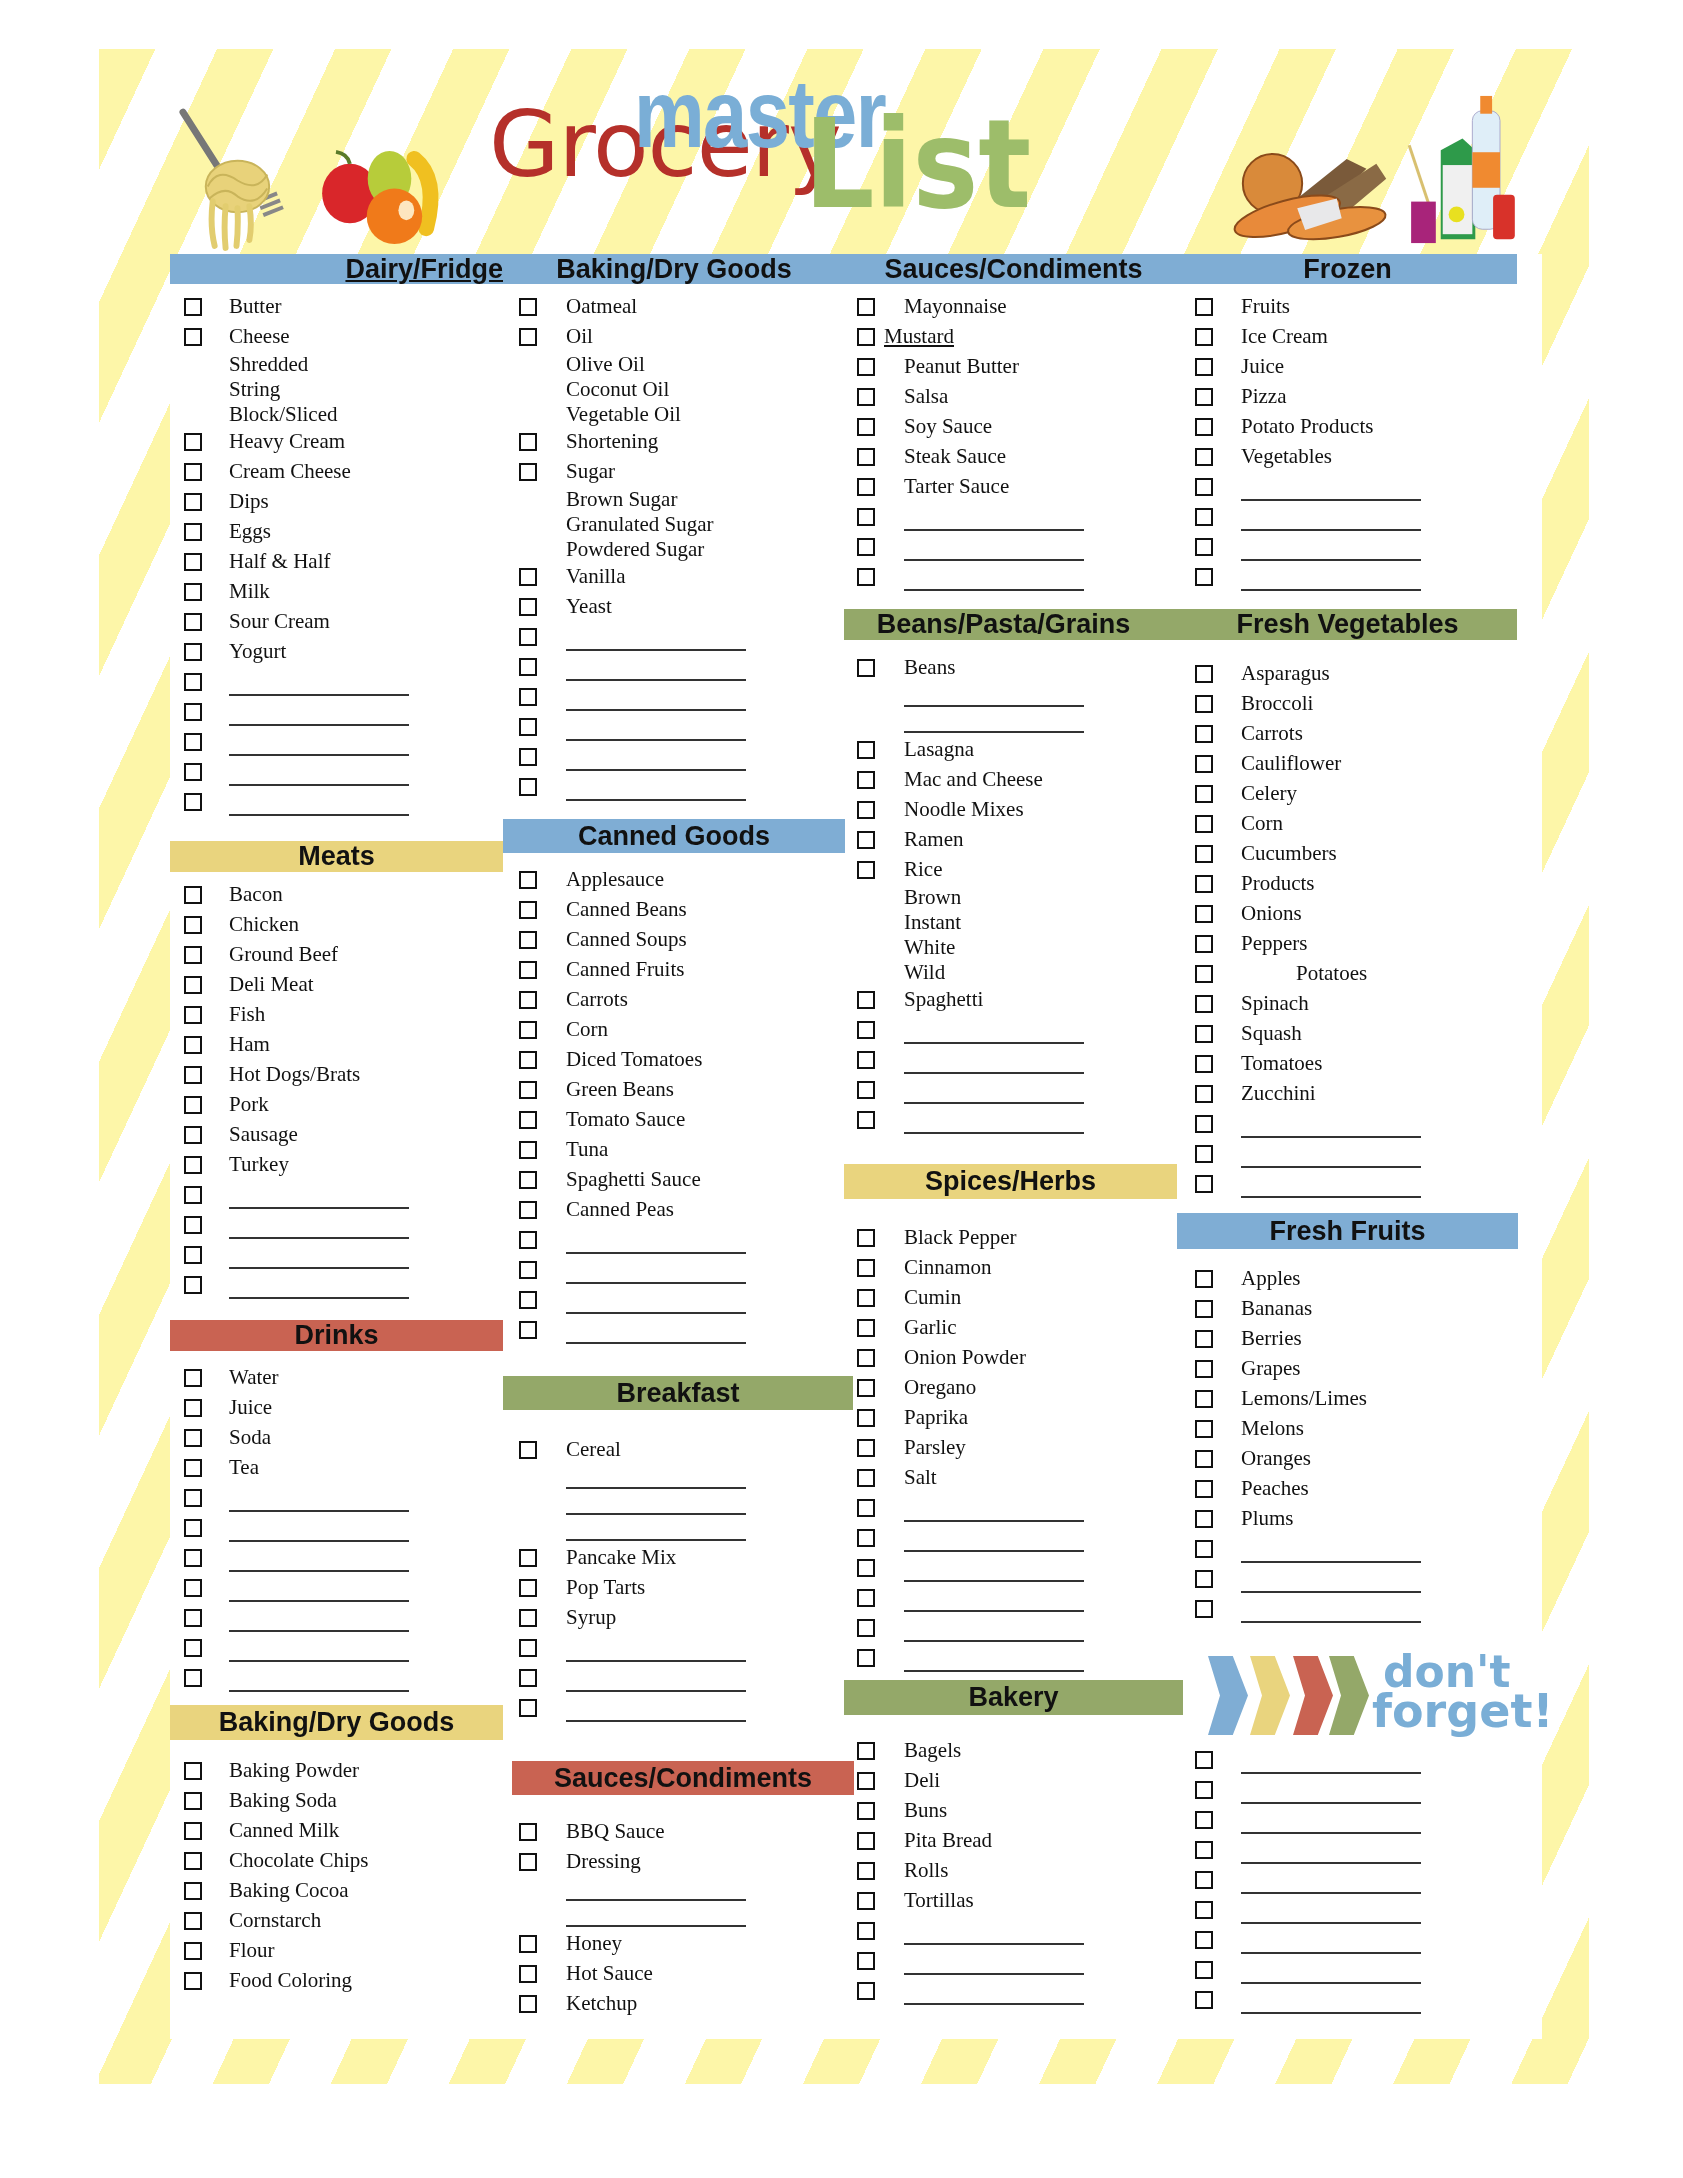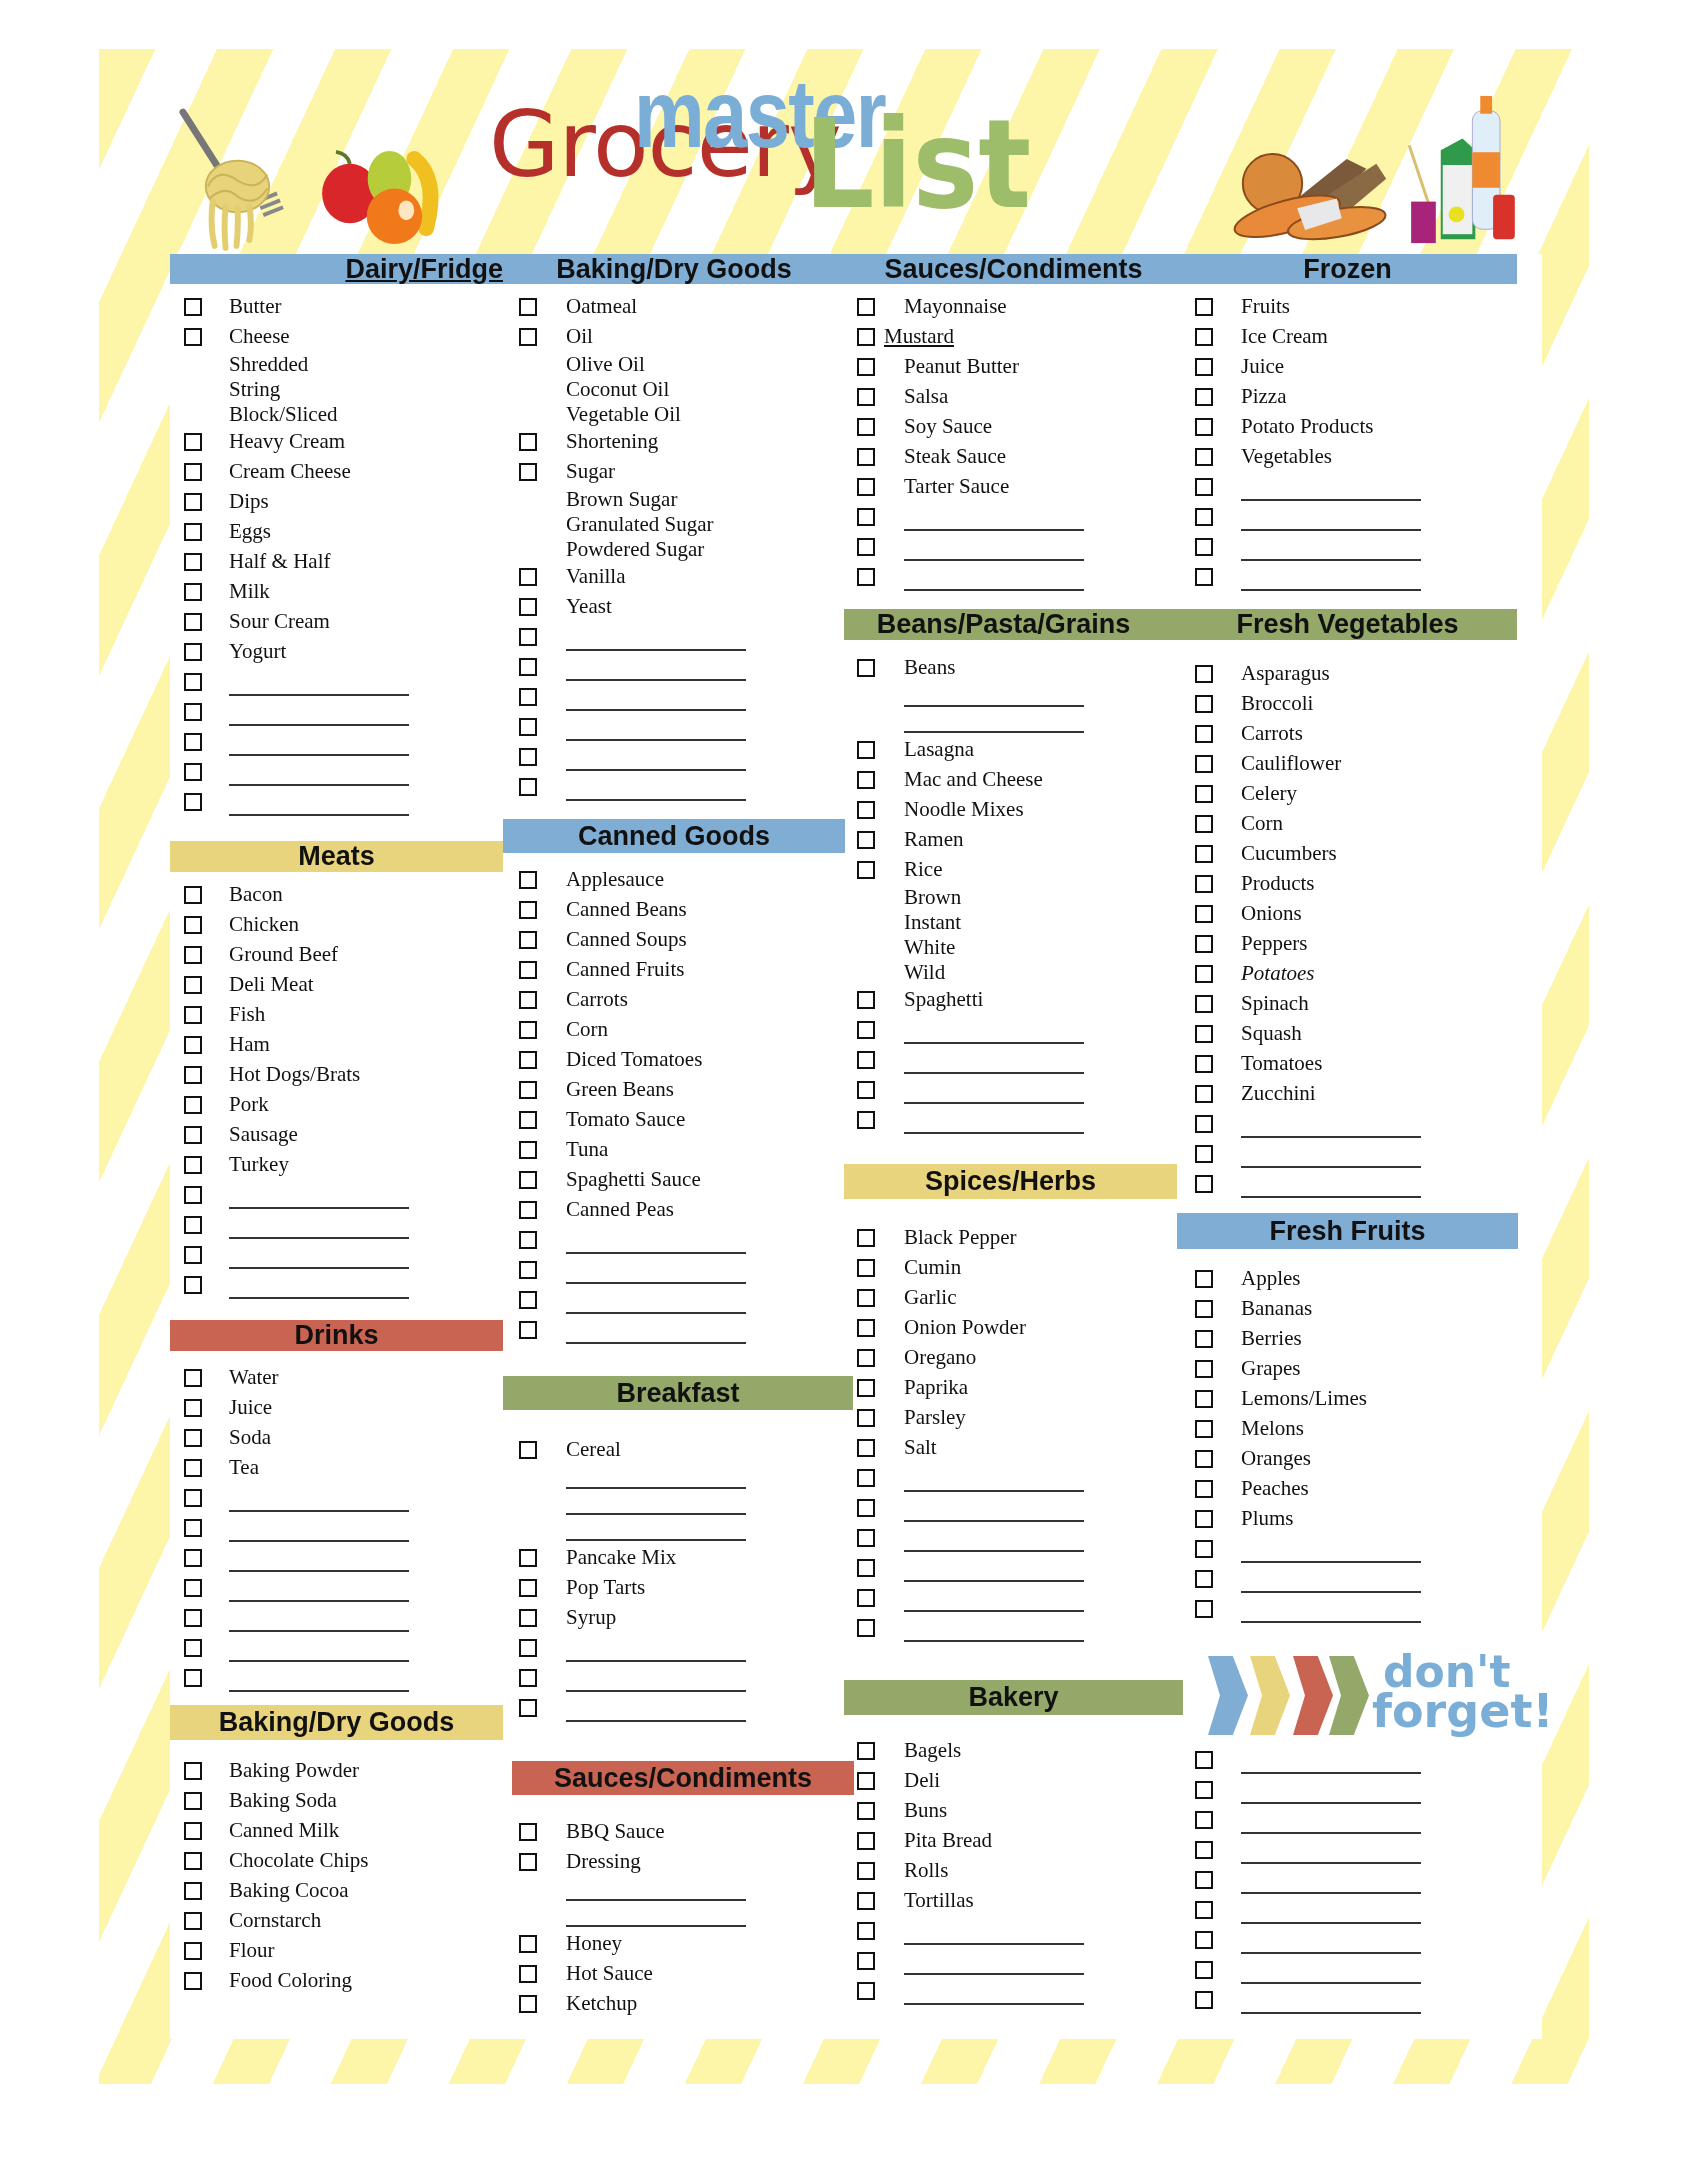--- a/index.html
+++ b/index.html
@@ -687,20 +687,24 @@
       <div class="ln" style="left: 904px;"></div>
     </div>
   </div>
 <div class="section" style="top: 1223px; left: 0px; width: 1683px;">
     <div class="row item">
       <div class="cb" style="left: 857px;"></div>
       <div class="txt" style="left: 904px;">Black Pepper</div>
     </div>
     <div class="row item">
       <div class="cb" style="left: 857px;"></div>
+      <div class="txt" style="left: 904px;">Cinnamon</div>
+    </div>
+    <div class="row item">
+      <div class="cb" style="left: 857px;"></div>
       <div class="txt" style="left: 904px;">Cumin</div>
     </div>
     <div class="row item">
       <div class="cb" style="left: 857px;"></div>
       <div class="txt" style="left: 904px;">Garlic</div>
     </div>
     <div class="row item">
       <div class="cb" style="left: 857px;"></div>
       <div class="txt" style="left: 904px;">Onion Powder</div>
     </div>
@@ -819,21 +823,21 @@
     <div class="row item">
       <div class="cb" style="left: 1195px;"></div>
       <div class="txt" style="left: 1241px;">Onions</div>
     </div>
     <div class="row item">
       <div class="cb" style="left: 1195px;"></div>
       <div class="txt" style="left: 1241px;">Peppers</div>
     </div>
     <div class="row item">
       <div class="cb" style="left: 1195px;"></div>
-      <div class="txt" style="left: 1241px; font-style: italic;">Potatoes</div>
+      <div class="txt" style="left: 1296px;">Potatoes</div>
     </div>
     <div class="row item">
       <div class="cb" style="left: 1195px;"></div>
       <div class="txt" style="left: 1241px;">Spinach</div>
     </div>
     <div class="row item">
       <div class="cb" style="left: 1195px;"></div>
       <div class="txt" style="left: 1241px;">Squash</div>
     </div>
     <div class="row item">

